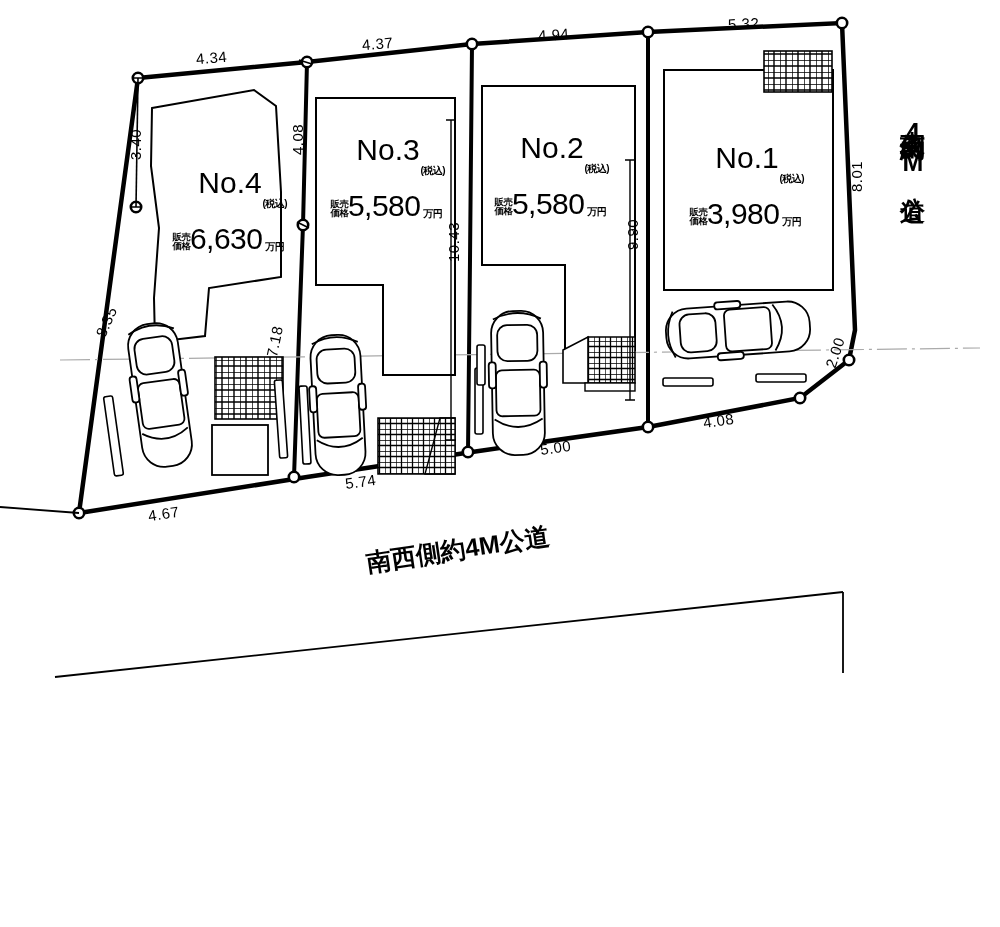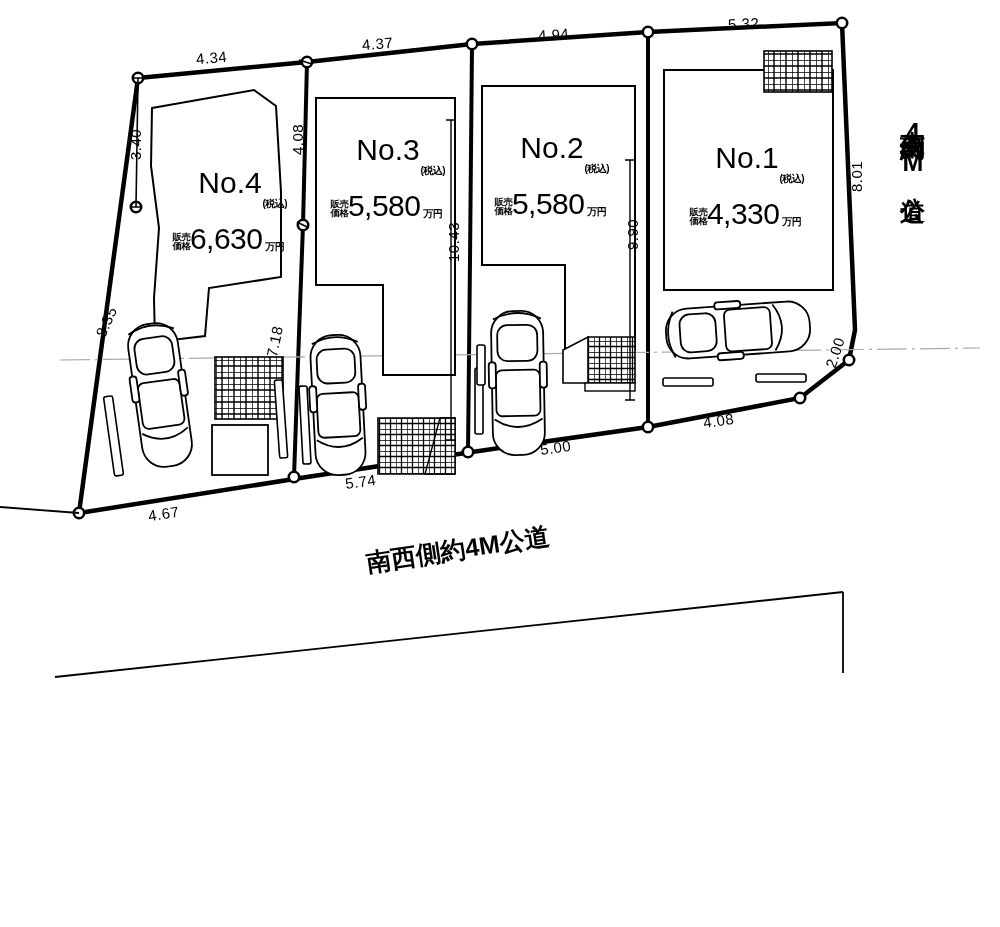--- a/index.html
+++ b/index.html
@@ -330,21 +330,21 @@
     </div>
   </div>
 
   <div class="lotblock" style="left:672px;top:143px;width:150px;">
     <div class="lotno">No.1</div>
     <div class="priceline">
       <span class="pricepre">
         <span>販売</span>
         <span>価格</span>
       </span>
-      <span class="priceval">4,330</span>
+      <span class="priceval">3,980</span>
       <span class="pricesuf">
         <span>(税込)</span>
         <span>万円</span>
       </span>
     </div>
   </div>
 
   <div class="vroad" style="left:900px;top:110px;">東南側約4M公道</div>
 
   <div class="hroad" style="left:364px;top:547px;transform:rotate(-8.5deg);">南西側約4M公道</div>

